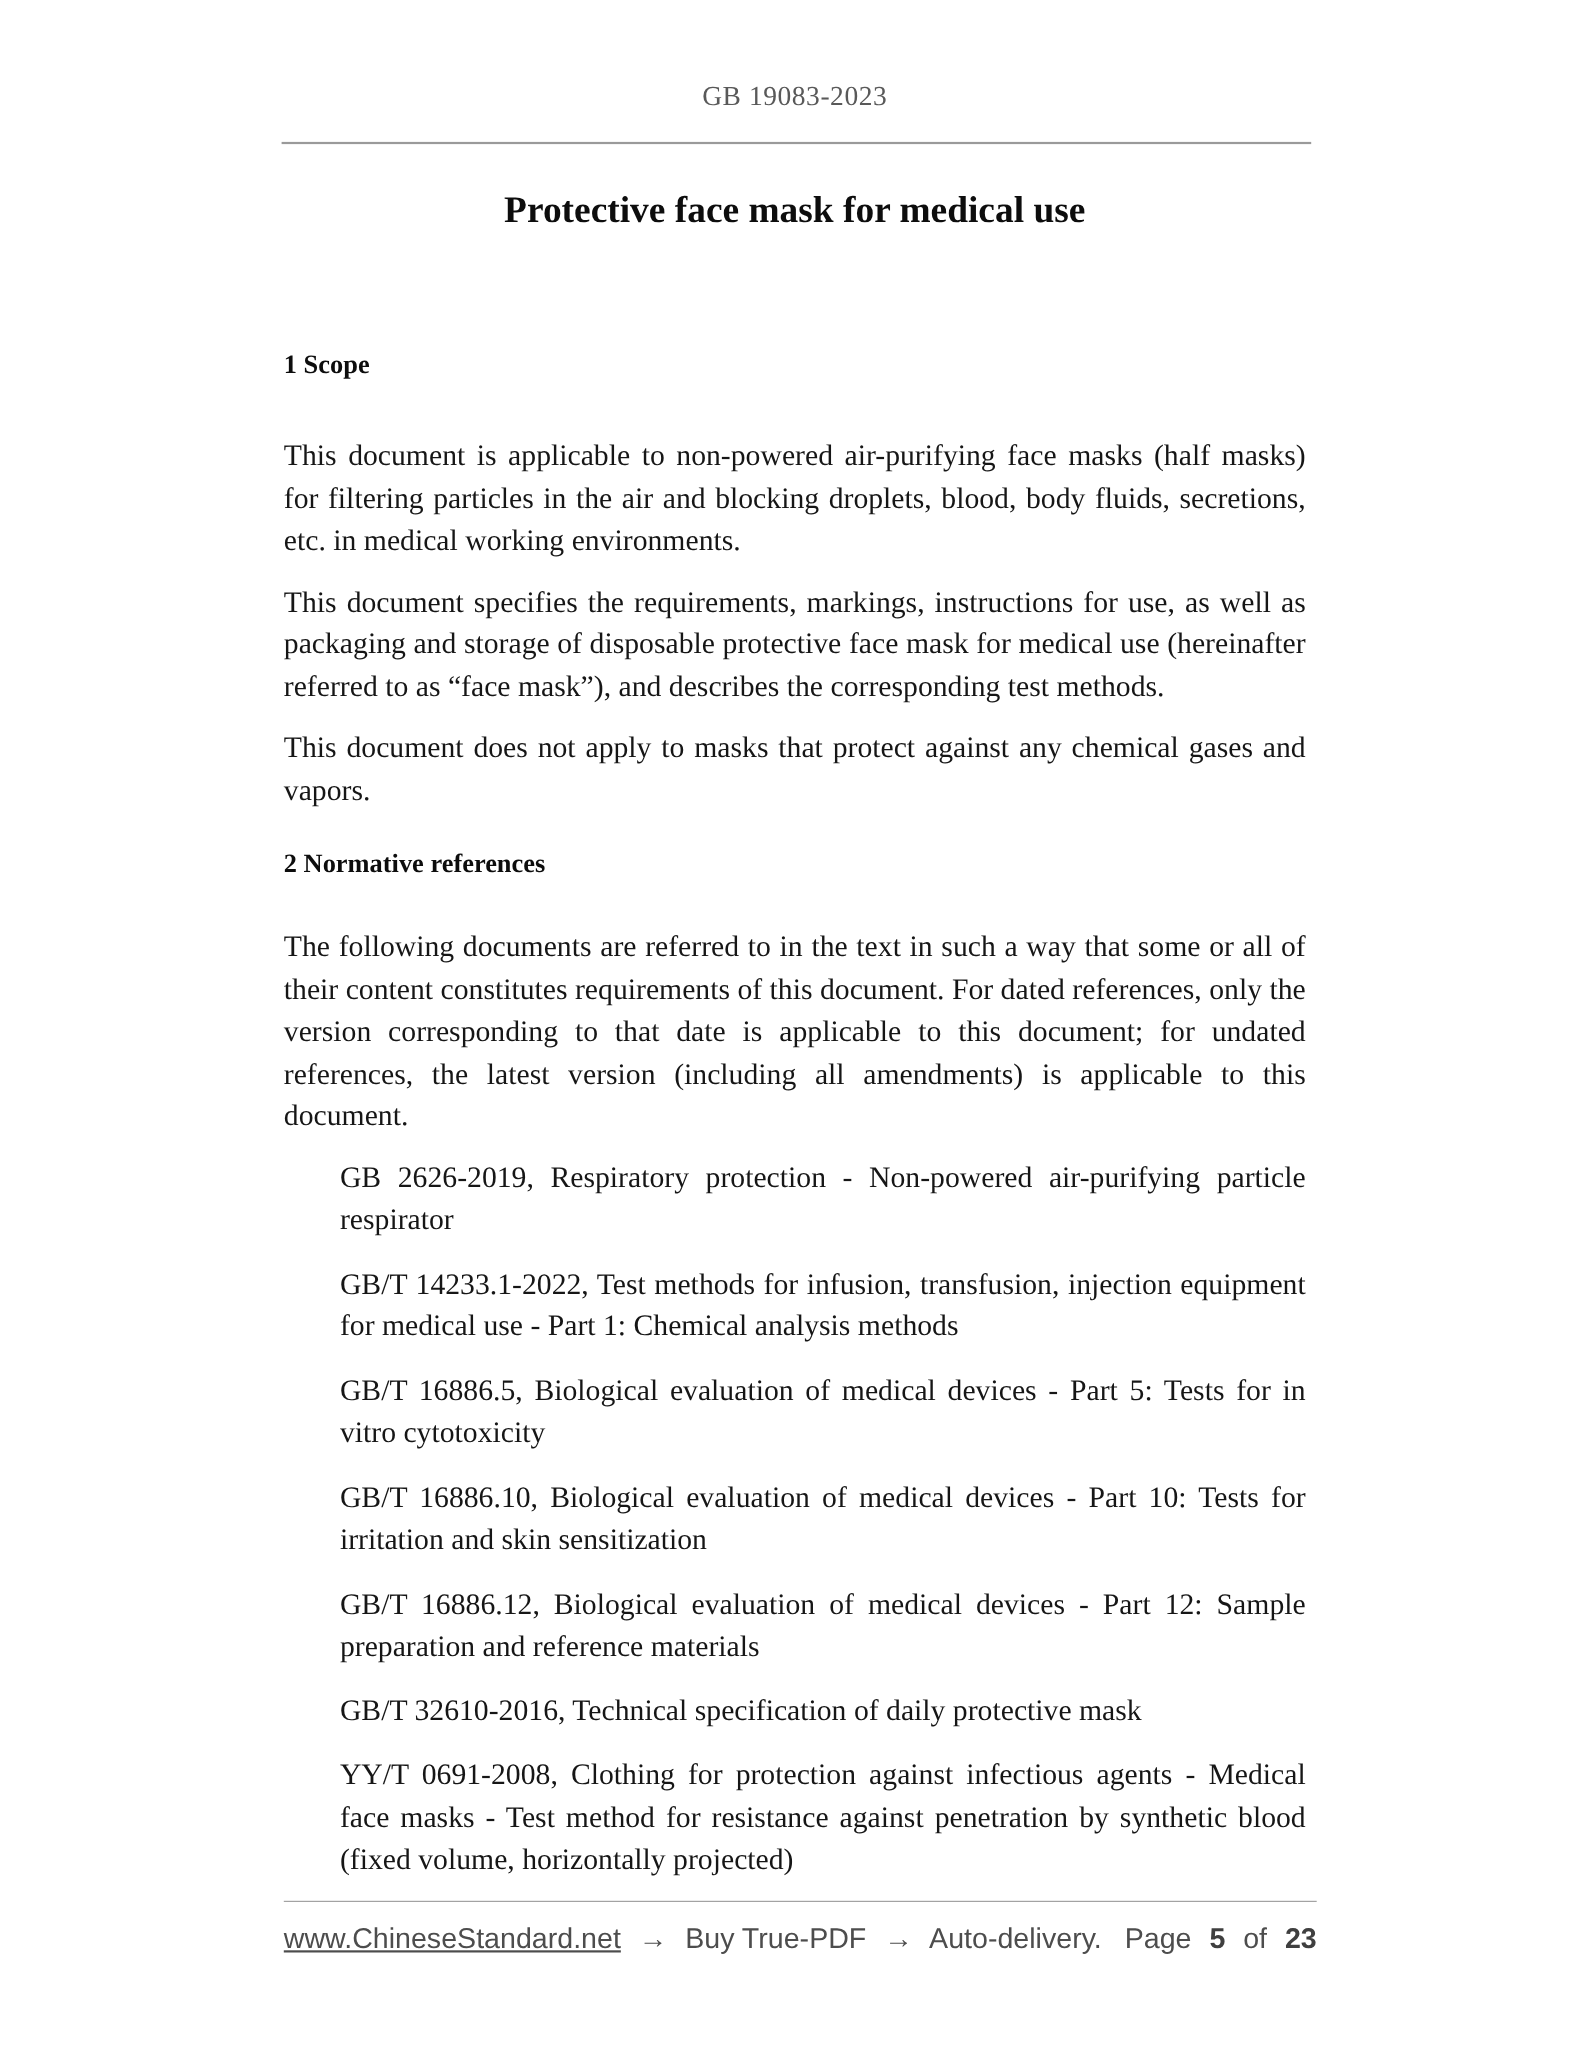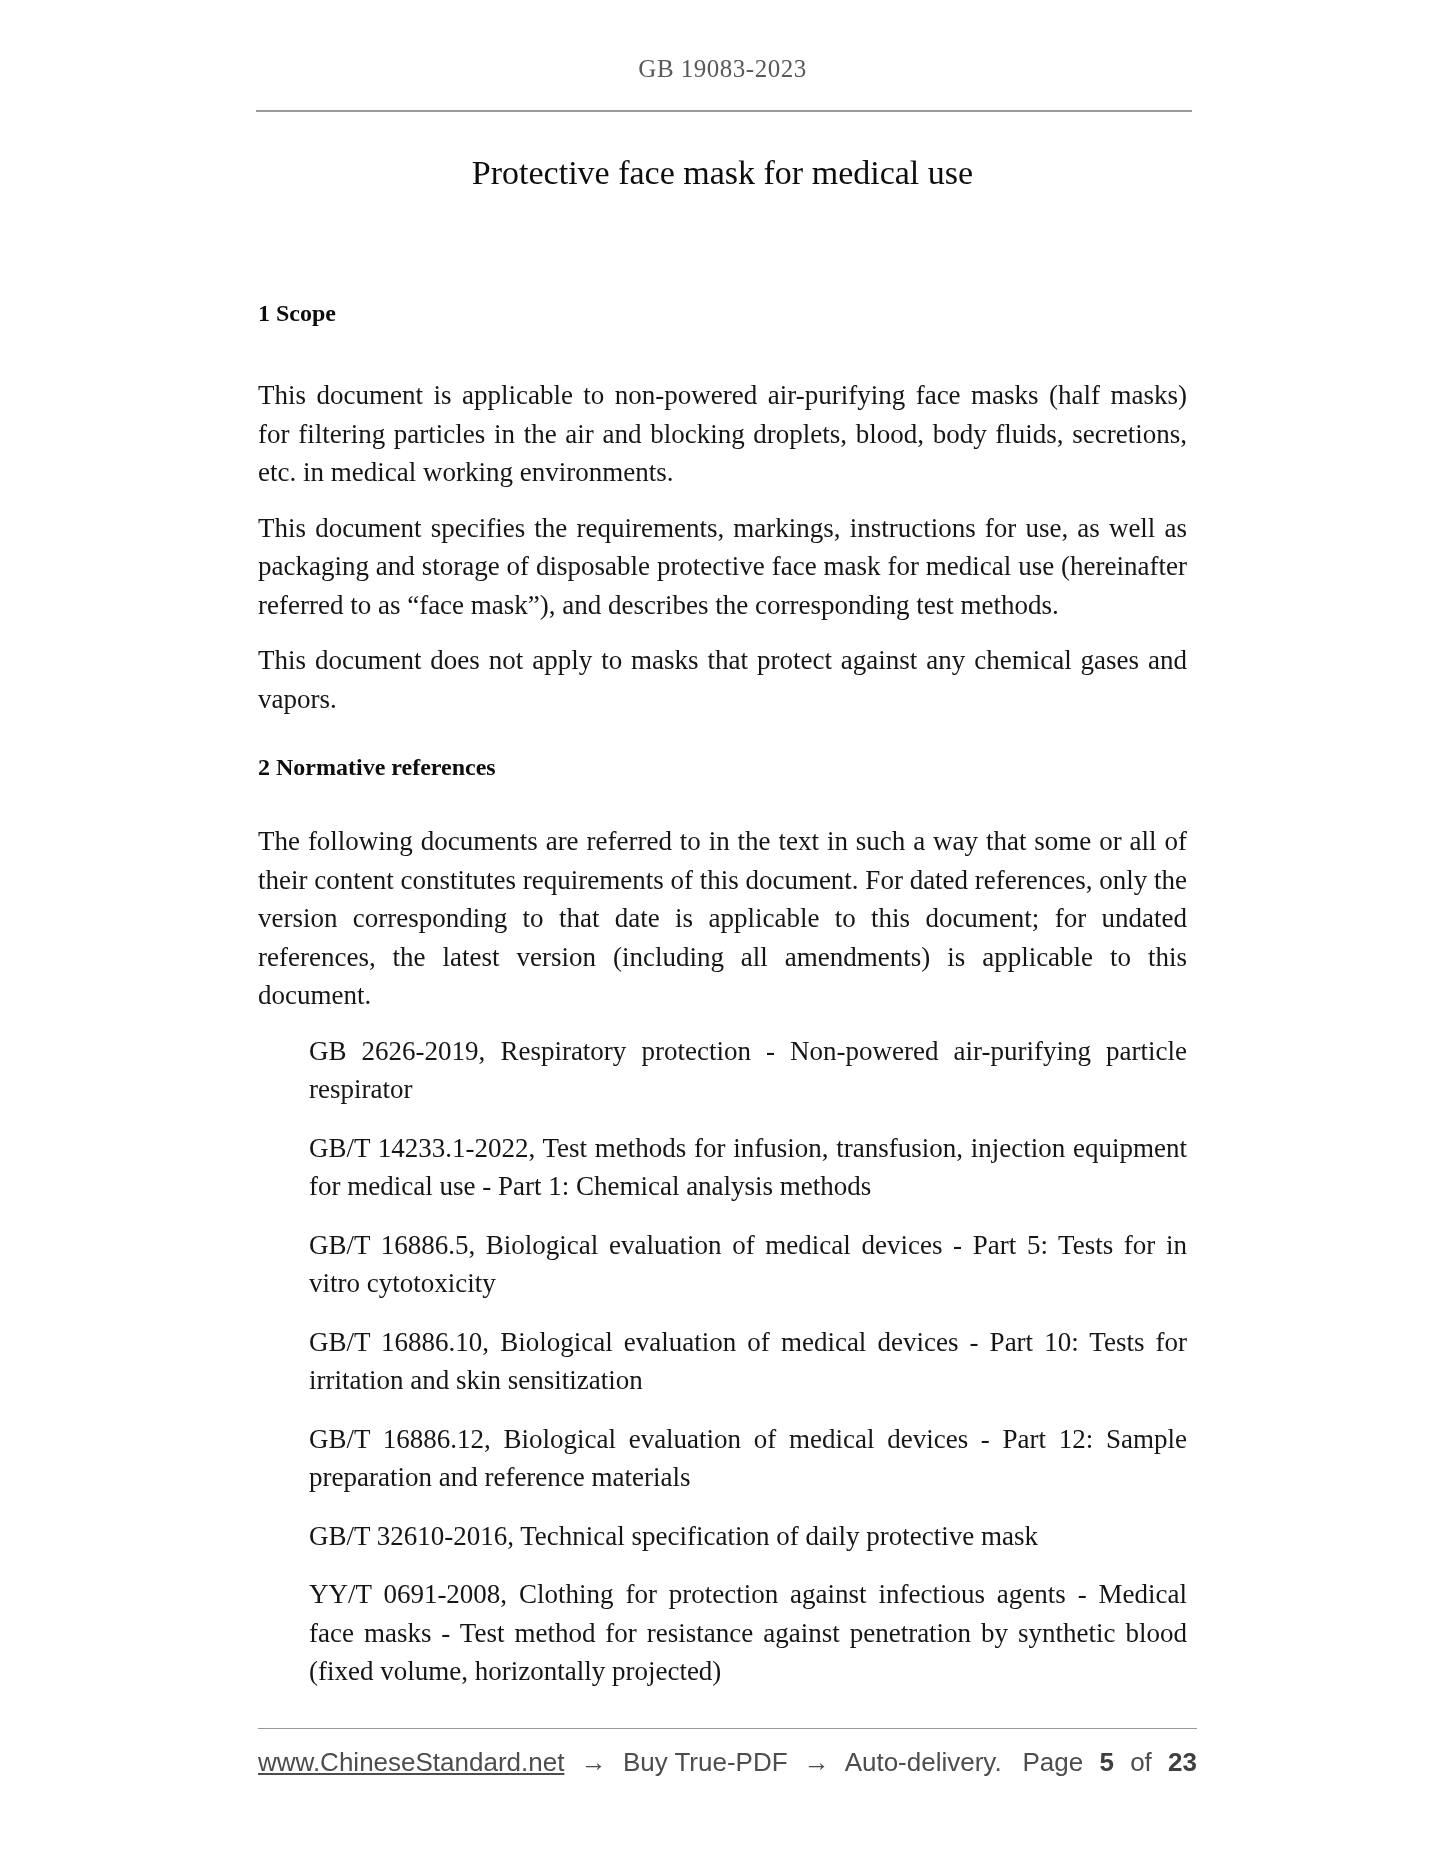--- a/index.html
+++ b/index.html
@@ -6,38 +6,38 @@
   .page {
     position: relative;
     width: 1445px;
     height: 1870px;
     background: #ffffff;
     font-family: "Liberation Serif", "DejaVu Serif", serif;
     color: #161616;
     overflow: hidden;
   }
   .doc-number {
-    padding-top: 54px;
+    padding-top: 73px;
     font-size: 25px;
     line-height: 30px;
     text-align: center;
     color: #595959;
     letter-spacing: 0.5px;
     font-family: Liberation Serif, serif;
   }
   .header-rule {
     height: 0;
     border-top: 2px solid #9a9a9a;
     margin: 26px 253px 0 256px;
   }
   .doc-title {
     margin: 38px 0 0 0;
     font-size: 34px;
     line-height: 46px;
-    font-weight: normal;
+    font-weight: bold;
     text-align: center;
     color: #0d0d0d;
   }
   .content { margin: 0 258px; }
   h2.section-heading {
     font-size: 24px;
     line-height: 38px;
     font-weight: bold;
     color: #0d0d0d;
   }

